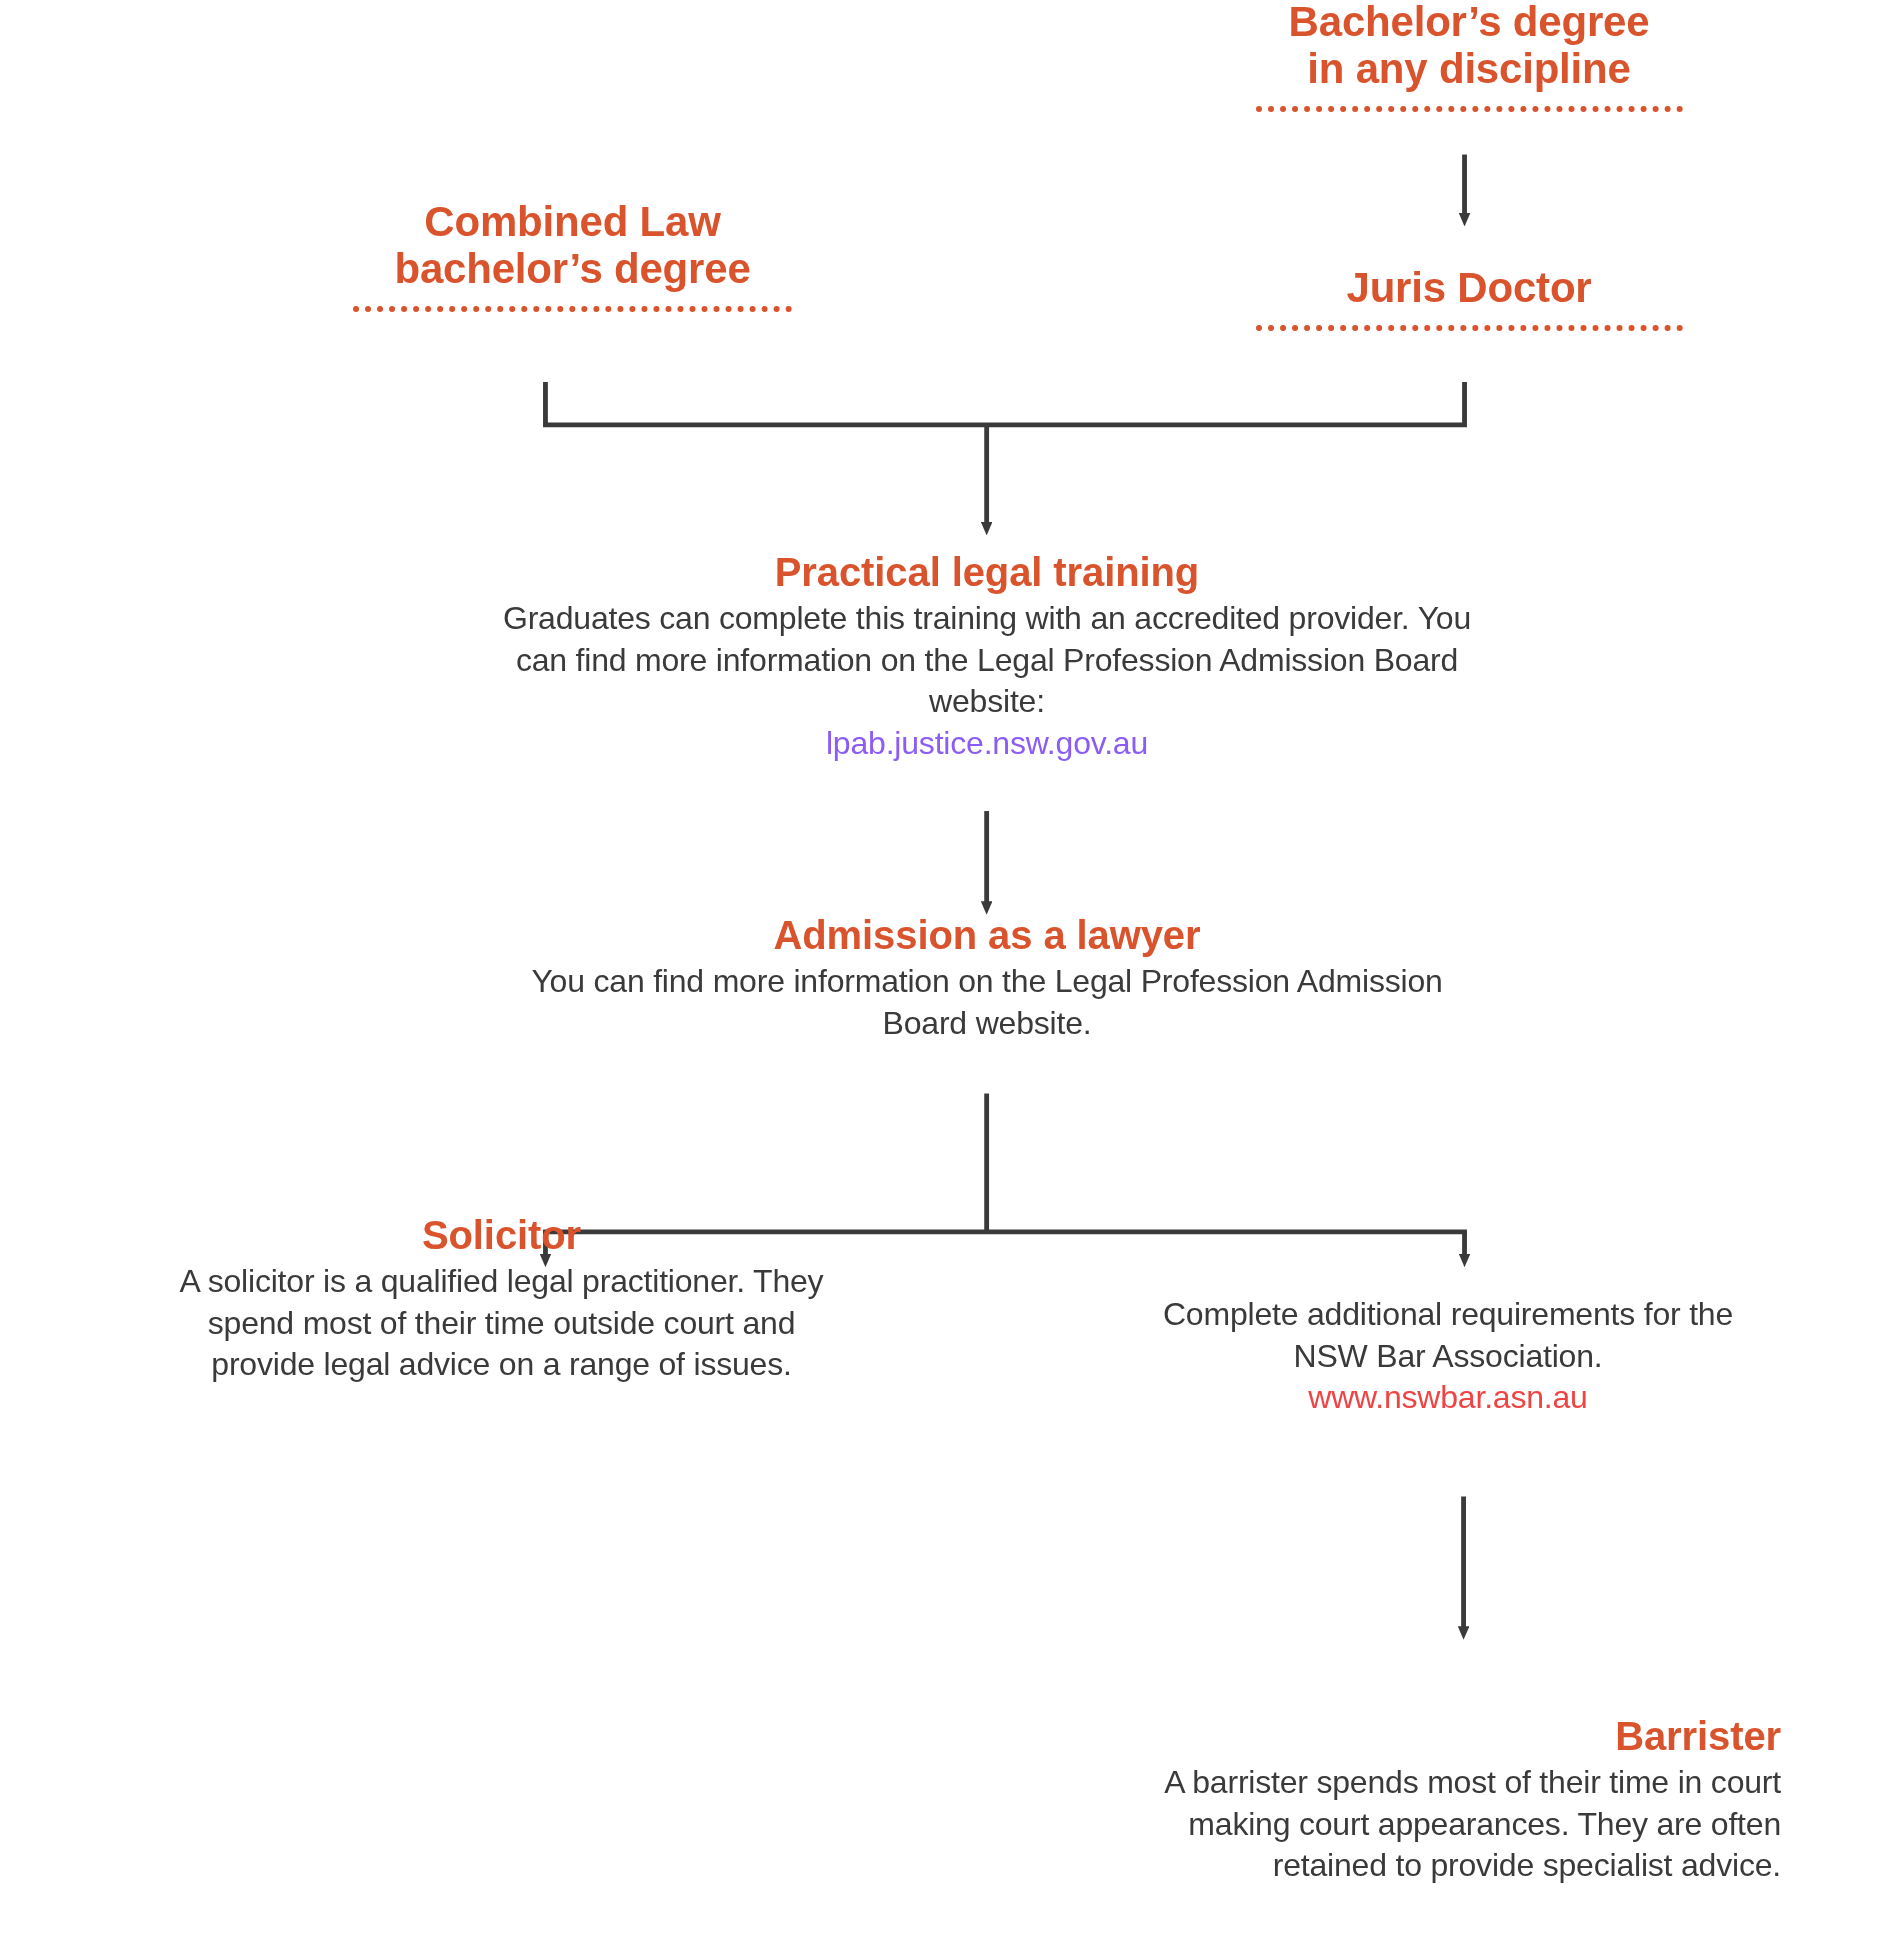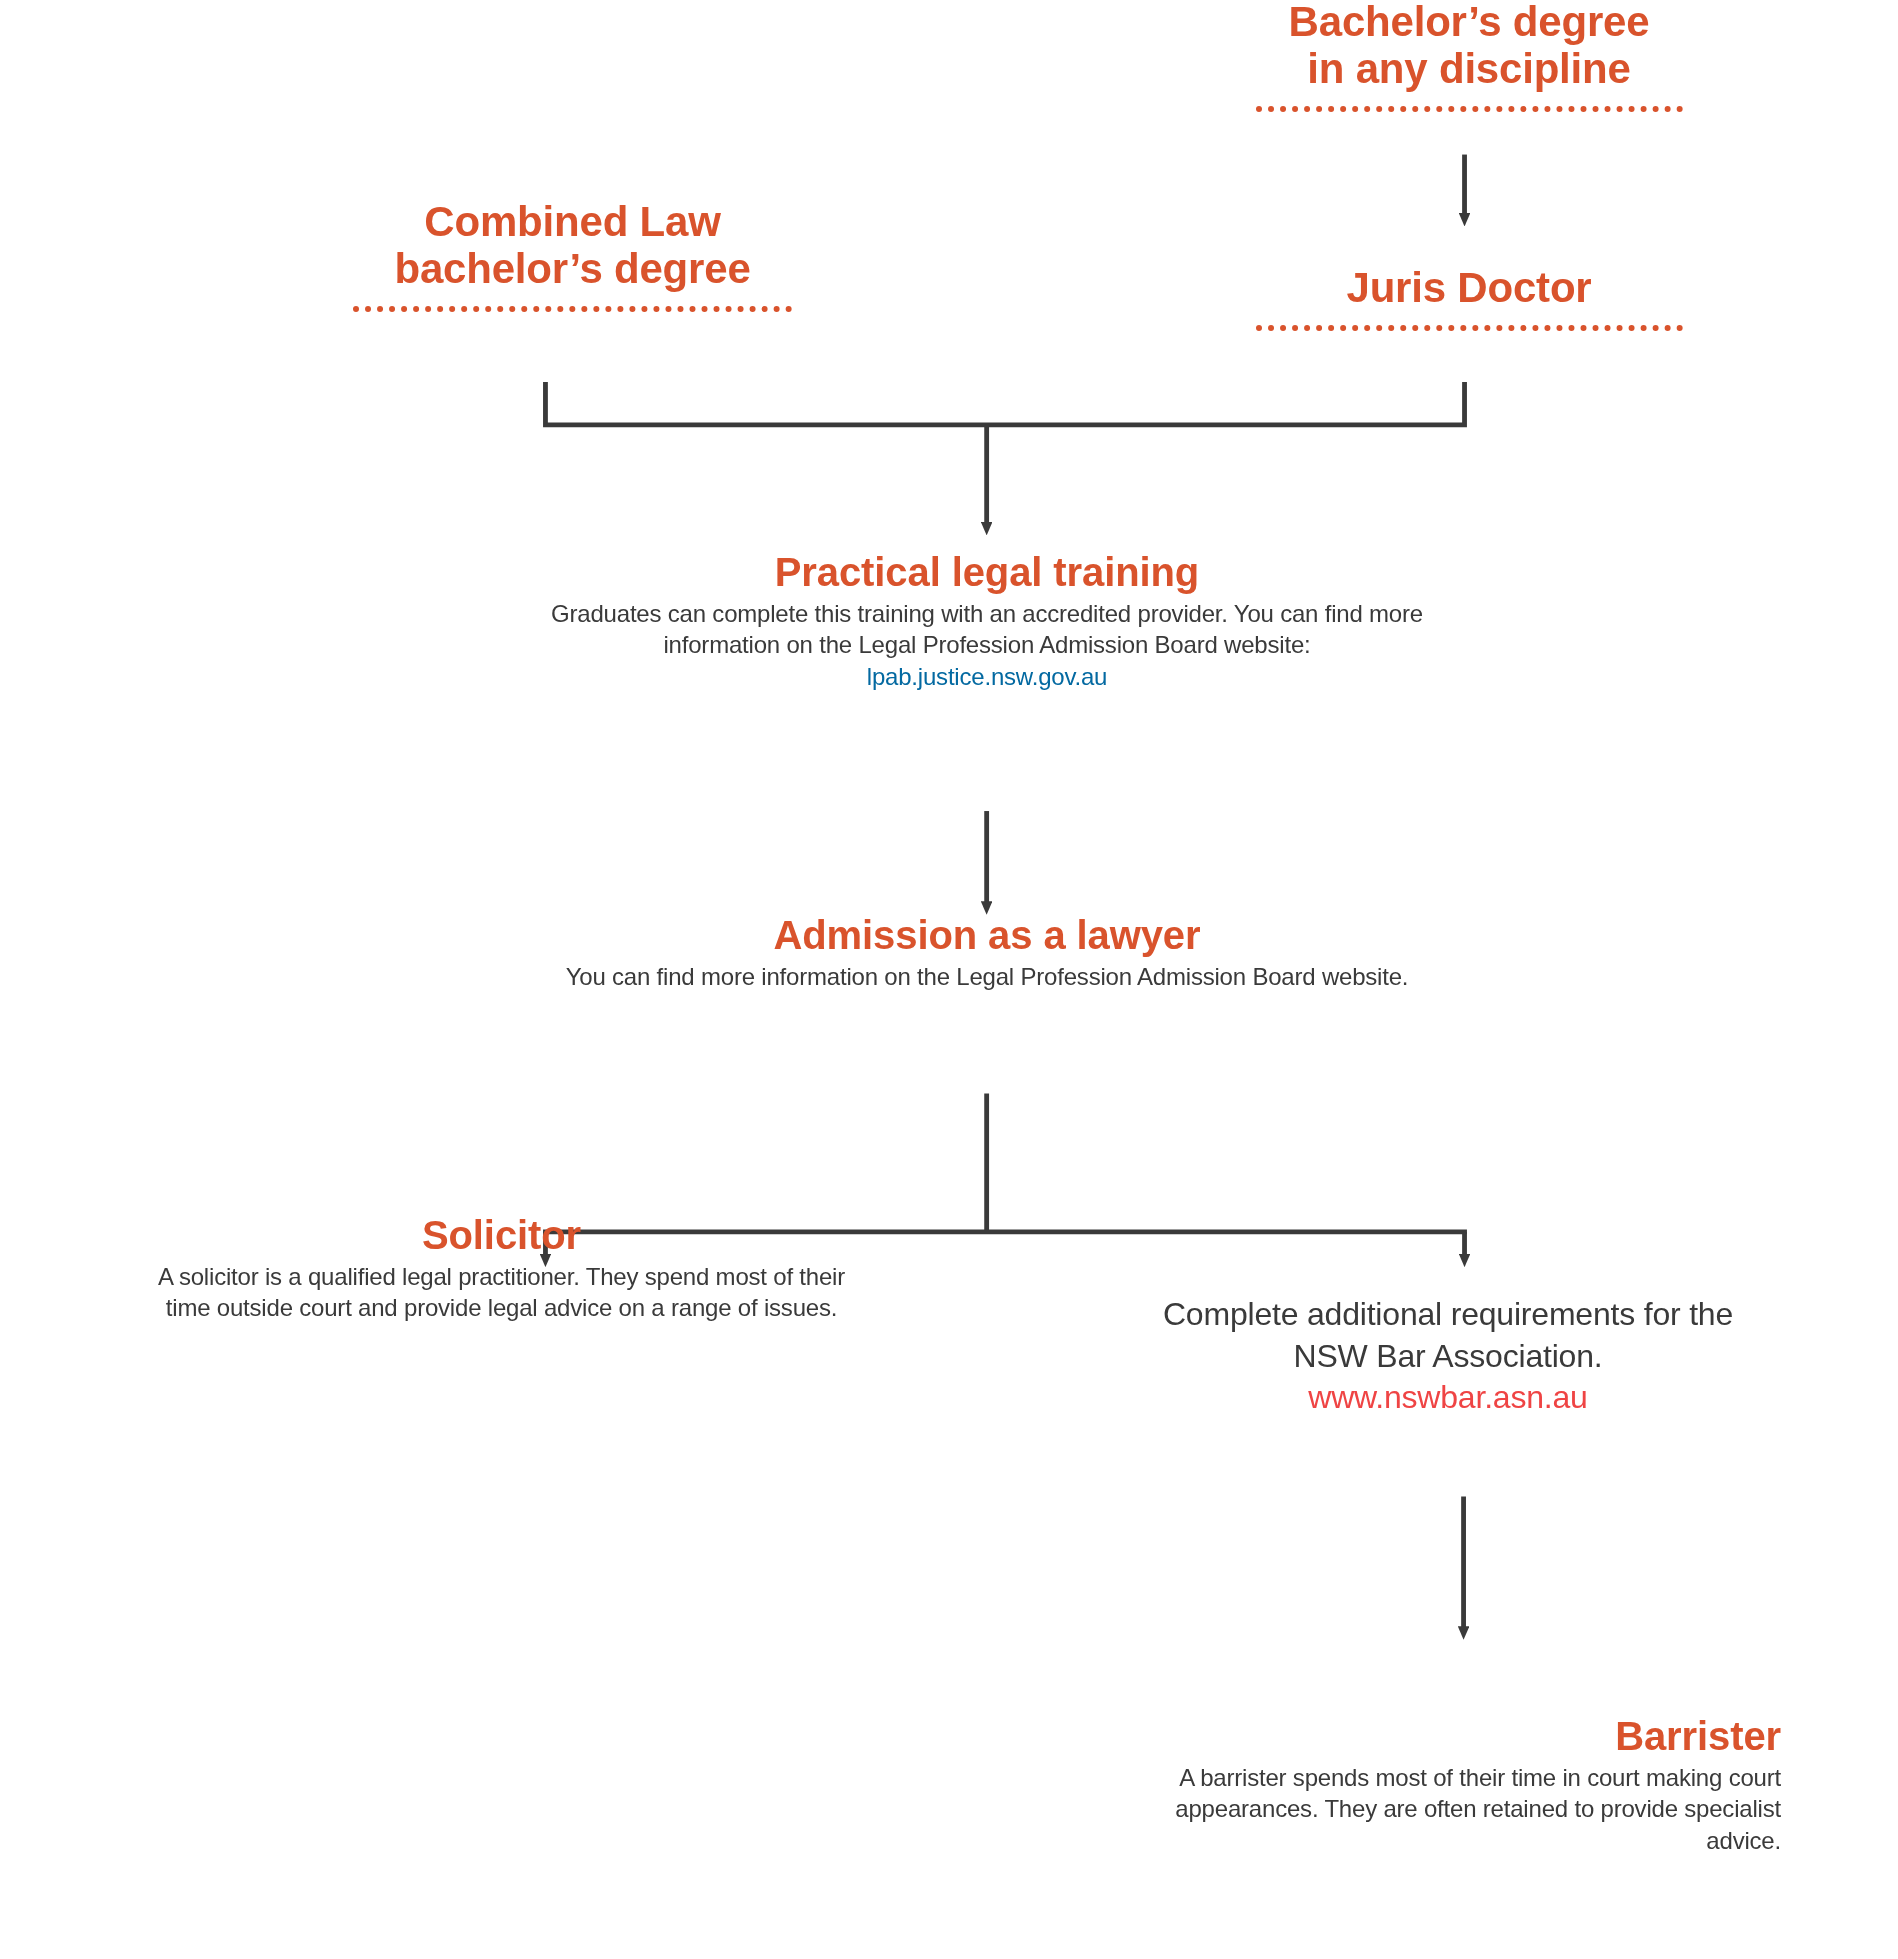--- a/index.html
+++ b/index.html
@@ -39,21 +39,21 @@
     line-height: 1.28;
     margin: 0;
   }
   .node-body {
     color: #3A3A3A;
     line-height: 1.30;
     margin: 0;
     font-weight: normal;
   }
   .node-url {
-    color: #0369a1;
+    color: #8b5cf6;
     line-height: 1.30;
     margin: 0;
     font-weight: normal;
   }
   
   .stage-head .node-title {
     font-size: 42px;
     letter-spacing: -0.2px;
     line-height: 1.12;
   }
@@ -62,21 +62,21 @@
     border-bottom: 6.8px dotted #D9532C;
     margin: 13.5px auto 0 auto;
   }
   
   .step .node-title {
     font-size: 40px;
     letter-spacing: -0.1px;
   }
   .step .node-body,
   .step .node-url {
-    font-size: 24px;
+    font-size: 32px;
     letter-spacing: -0.2px;
   }
   .plain .node-body,
   .plain .node-url {
     font-size: 32px;
     letter-spacing: -0.2px;
     color: #3A3A3A;
   }
   .plain .node-url { color: #ef4444; }
 

